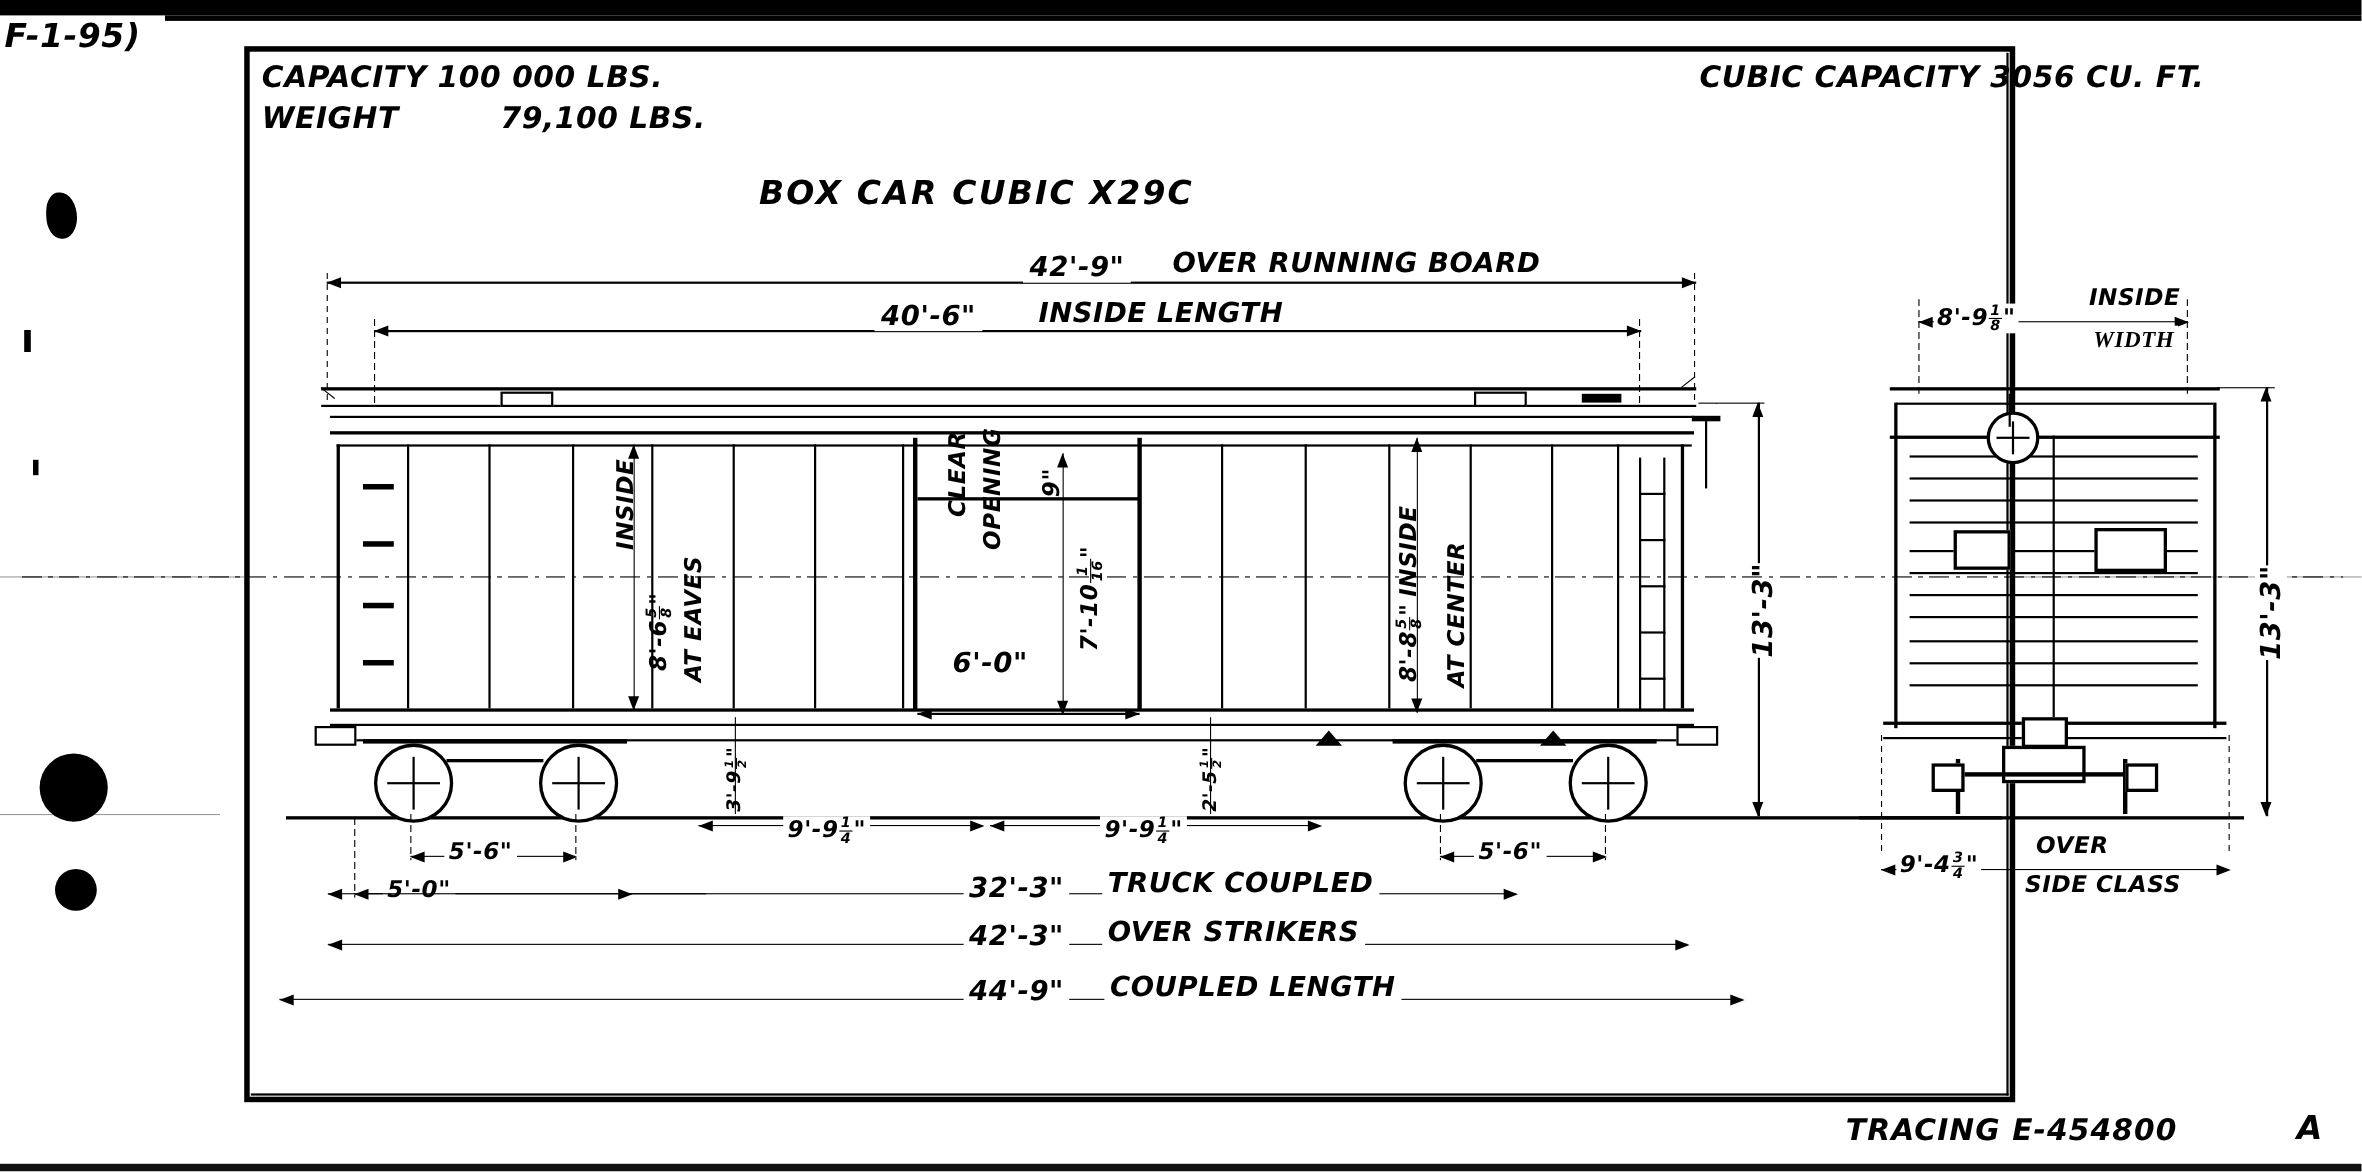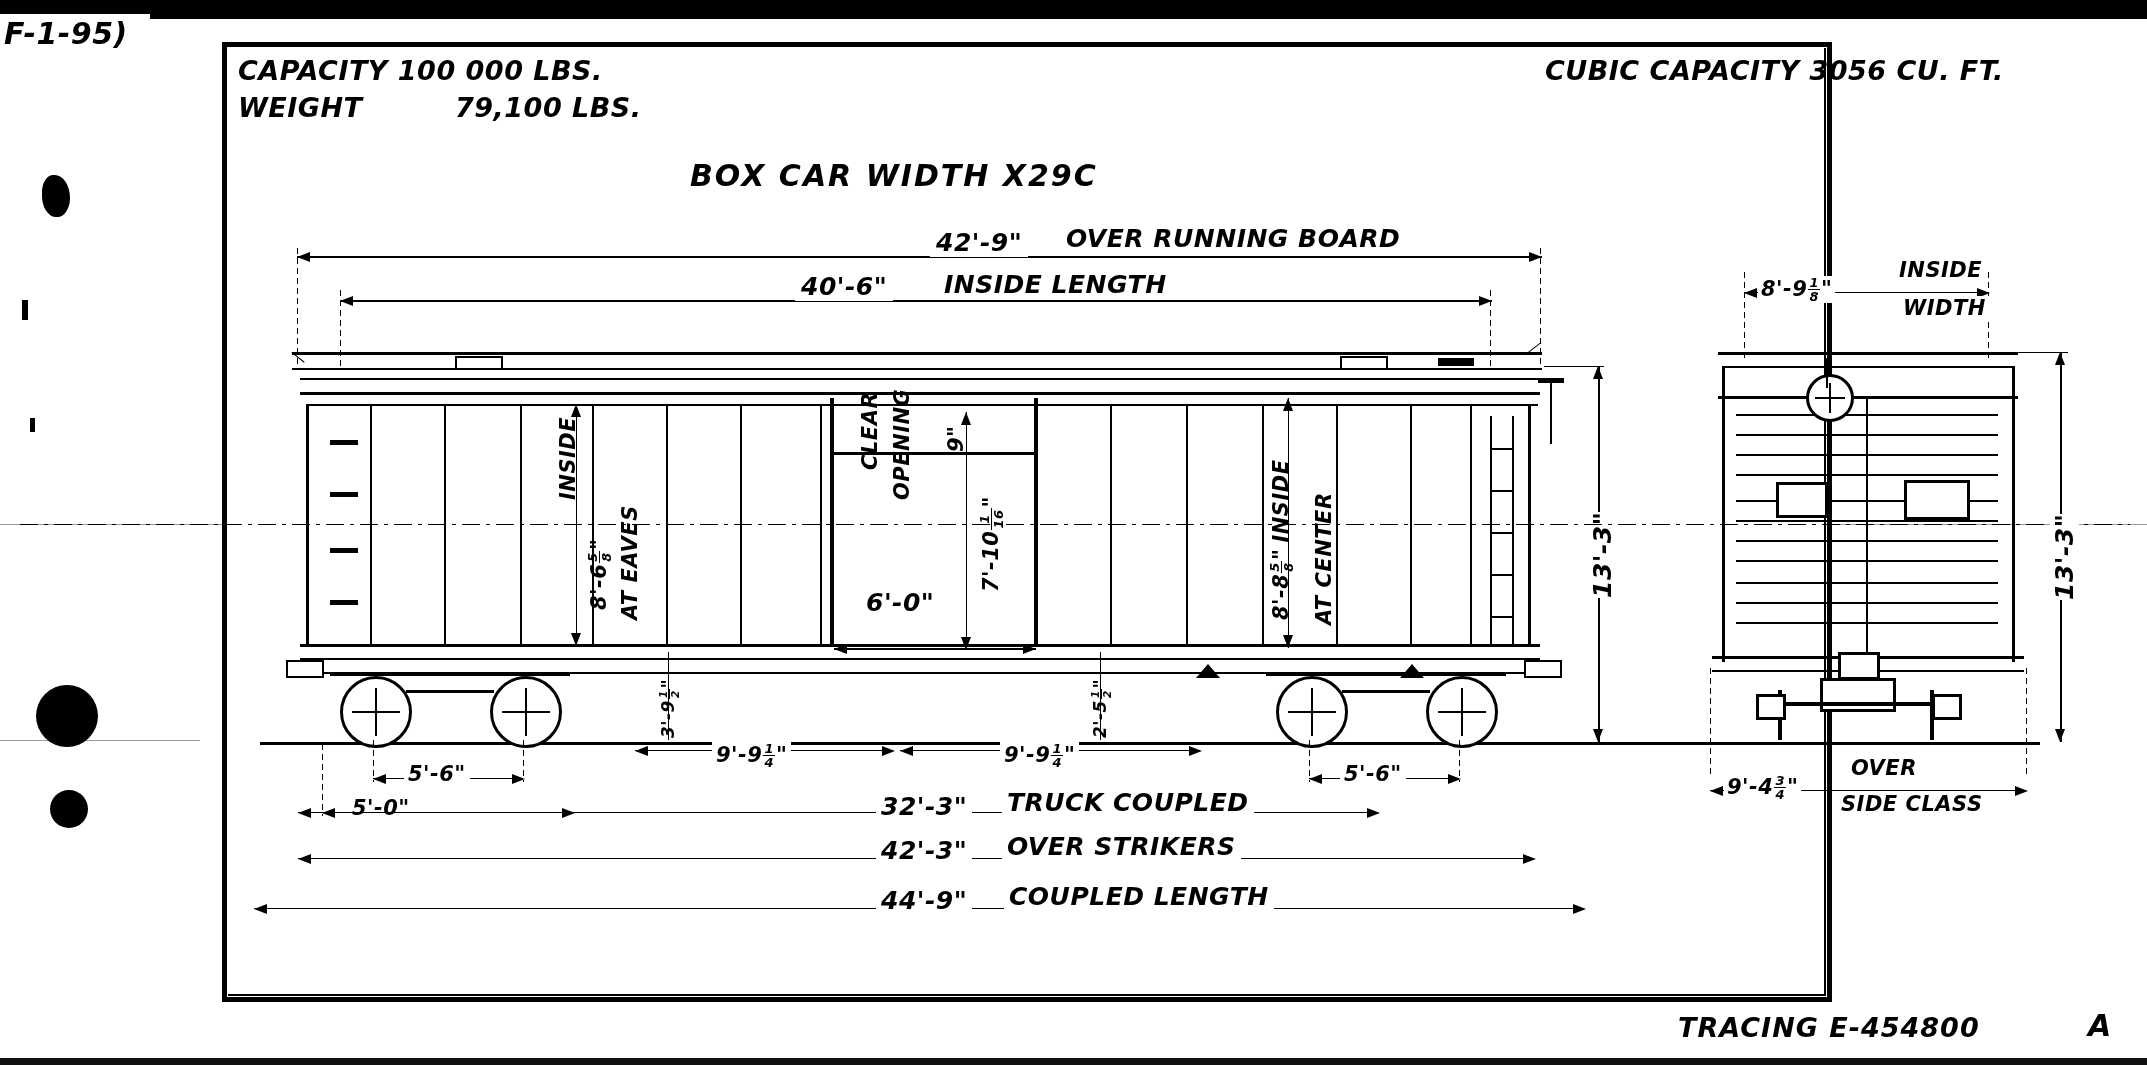--- a/index.html
+++ b/index.html
@@ -85,21 +85,21 @@
 
 <div class="lbl md" style="left:4px;top:16px;font-size:30px;">F-1-95)</div>
 
 <div id="drawing-frame"></div>
 <div id="drawing-frame-inner"></div>
 
 <div class="lbl xl" style="left:238px;top:55px;">CAPACITY 100 000 LBS.</div>
 <div class="lbl xl" style="left:238px;top:92px;">WEIGHT</div>
 <div class="lbl xl" style="left:455px;top:92px;">79,100 LBS.</div>
 <div class="lbl xl" style="left:1545px;top:55px;">CUBIC CAPACITY 3056 CU. FT.</div>
-<div class="lbl xl" style="left:690px;top:158px;font-size:30px;letter-spacing:2px;">BOX CAR WIDTH X29C</div>
+<div class="lbl xl" style="left:690px;top:158px;font-size:30px;letter-spacing:2px;">BOX CAR CUBIC X29C</div>
 
 <div class="ext" style="left:297px;top:248px;height:118px;"></div>
 <div class="ext" style="left:1540px;top:248px;height:118px;"></div>
 <div class="hl" style="left:297px;top:256px;width:1245px;"></div>
 <div class="arrL" style="left:297px;top:252px;"></div>
 <div class="arrR" style="left:1529px;top:252px;"></div>
 <div class="lbl lg" style="left:930px;top:228px;background:#fff;padding:0 6px;">42'-9"</div>
 <div class="lbl lg" style="left:1060px;top:224px;background:#fff;padding:0 6px;">OVER RUNNING BOARD</div>
 
 <div class="ext" style="left:340px;top:290px;height:80px;"></div>
@@ -281,21 +281,21 @@
 
 <div class="ext" style="left:1744px;top:272px;height:86px;"></div>
 <div class="ext" style="left:1988px;top:272px;height:86px;"></div>
 <div class="hl" style="left:1744px;top:292px;width:244px;height:1px;"></div>
 <div class="arrL" style="left:1744px;top:288px;"></div>
 <div class="arrR" style="left:1977px;top:288px;"></div>
 <div class="lbl md" style="left:1758px;top:276px;background:#fff;padding:0 3px;">
   <span>8'-9</span><span class="frac"><span class="n">1</span><span class="d">8</span></span><span>"</span>
 </div>
 <div class="lbl md" style="left:1896px;top:258px;background:#fff;padding:0 3px;">INSIDE</div>
-<div class="lbl md" style="left:1900px;top:296px;background:#fff;padding:0 3px;">WIDTH</div>
+<div class="lbl md" style="left:1900px;top:296px;background:#fff;padding:0 3px;font-family:Liberation Serif, serif;">WIDTH</div>
 
 <div class="hl3" style="left:1718px;top:352px;width:300px;"></div>
 <div class="hl" style="left:1724px;top:366px;width:288px;"></div>
 <div class="hl3" style="left:1718px;top:396px;width:300px;"></div>
 <div class="vl3" style="left:1722px;top:366px;height:296px;"></div>
 <div class="vl3" style="left:2012px;top:366px;height:296px;"></div>
 <div class="hl3" style="left:1712px;top:656px;width:312px;"></div>
 <div class="hl" style="left:1712px;top:670px;width:312px;"></div>
 
 <div class="hrib" style="left:1736px;top:414px;width:262px;"></div>

